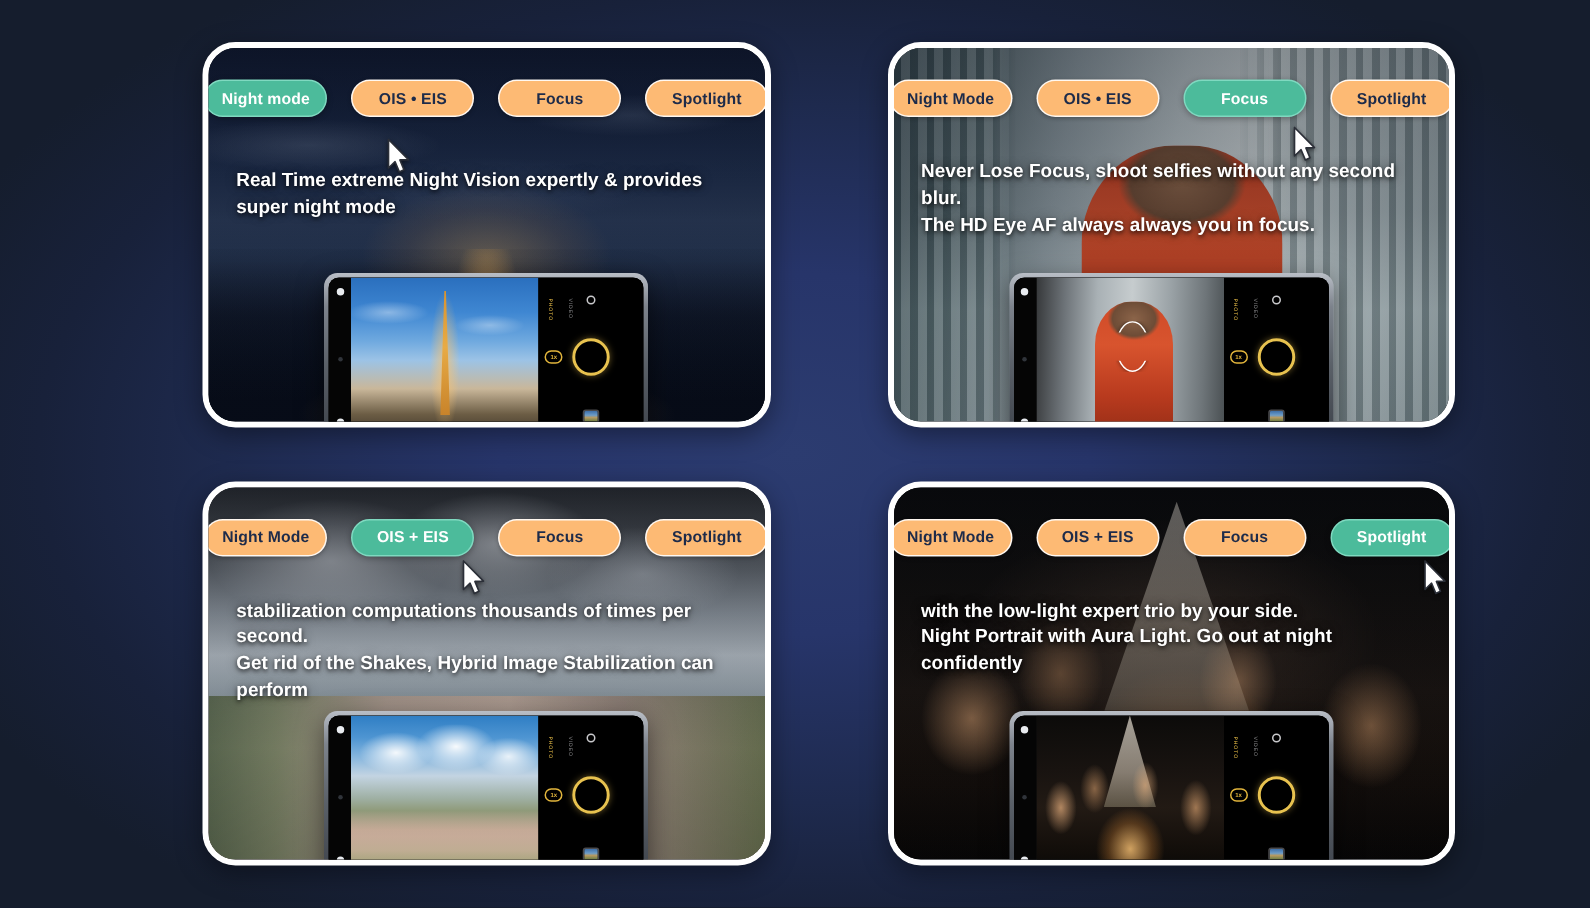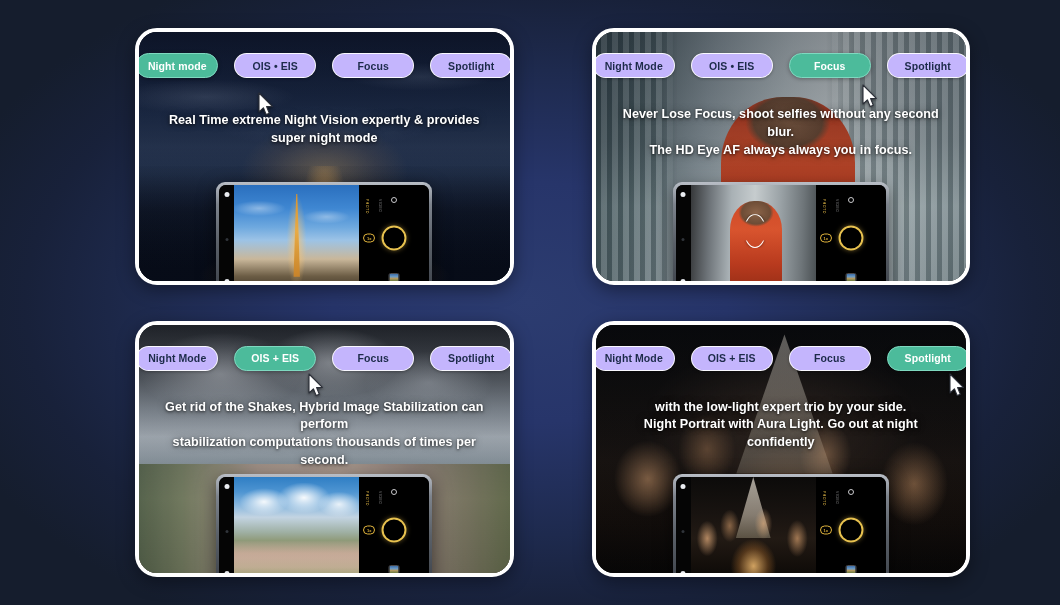--- a/index.html
+++ b/index.html
@@ -174,41 +174,41 @@
     height: 25px;
     padding: 0 17px;
     border-radius: 13px;
     display: flex;
     align-items: center;
     justify-content: center;
     font-size: 10.5px;
     font-weight: bold;
     letter-spacing: 0.1px;
     white-space: nowrap;
-    background: #c4b5fd;
+    background: #fdba74;
     color: #1d2b4a;
     border: 1.5px solid rgba(255,255,255,0.9);
     box-shadow: 0 1px 3px rgba(0,0,0,0.28);
     cursor: pointer;
   }
 
   .pill.active {
     background: #4cbb9b;
     color: #ffffff;
     border: 1.5px solid #7fd9c0;
     box-shadow: 0 1px 4px rgba(0,0,0,0.32);
   }
 
   
   .caption {
     position: absolute;
     top: 80px;
     left: 5%;
     right: 5%;
-    text-align: center;
+    text-align: left;
     color: #ffffff;
     font-size: 12.6px;
     font-weight: bold;
     line-height: 1.42;
     letter-spacing: 0.05px;
     text-shadow: 0 1px 3px rgba(0,0,0,0.72), 0 0 8px rgba(0,0,0,0.40);
     z-index: 4;
   }
   .caption.two-line { top: 74px; }
 
@@ -533,22 +533,22 @@
       <div class="scrim"></div>
 
       <div class="pill-row">
         <div class="pill">Night Mode</div>
         <div class="pill active">OIS + EIS</div>
         <div class="pill">Focus</div>
         <div class="pill">Spotlight</div>
       </div>
 
       <div class="caption two-line">
+        <div>stabilization computations thousands of times per second.</div>
         <div>Get rid of the Shakes, Hybrid Image Stabilization can perform</div>
-        <div>stabilization computations thousands of times per second.</div>
       </div>
 
       <div class="phone">
         <div class="phone-screen">
           <div class="phone-leftbar">
             <span class="dot d1"></span>
             <span class="dot small"></span>
             <span class="dot d2"></span>
           </div>
           <div class="viewfinder">

